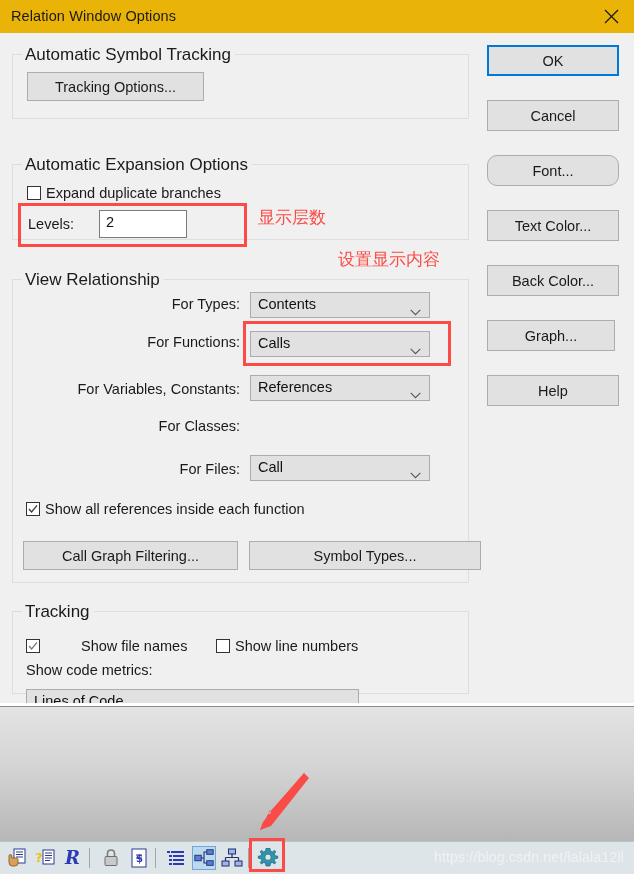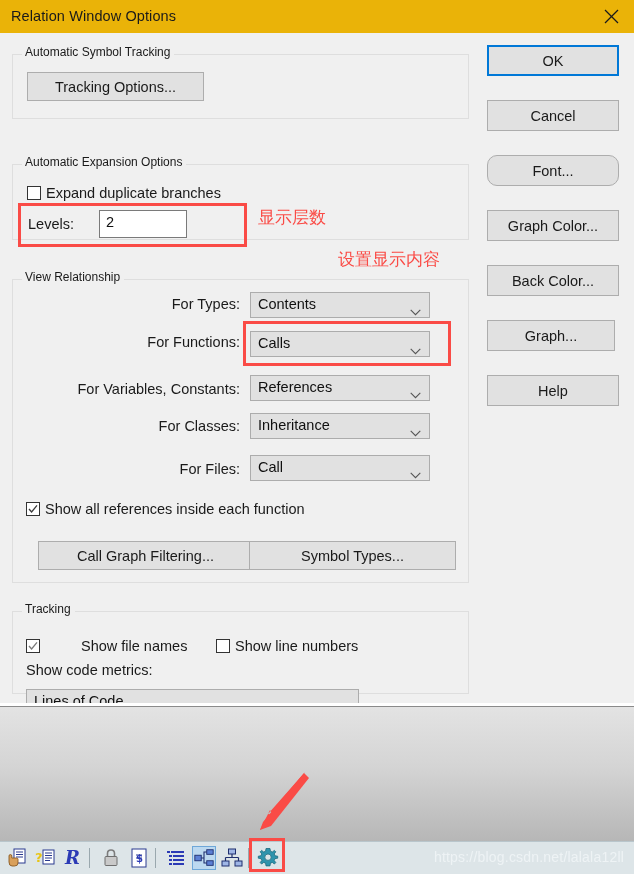--- a/index.html
+++ b/index.html
@@ -56,21 +56,21 @@
     position: absolute;
     border: 1px solid #dedede;
     background: transparent;
   }
   .group-title {
     position: absolute;
     top: -10px;
     left: 9px;
     background: #f0f0f0;
     padding: 0 4px 0 3px;
-    font-size: 12px;
+    font-size: 17px;
     color: #1a1a1a;
     white-space: nowrap;
   }
 
   
   .btn {
     position: absolute;
     background: #e1e1e1;
     border: 1px solid #adadad;
     font-family: "Liberation Sans", sans-serif;
@@ -314,50 +314,42 @@
   <div class="combo" style="left:250px; top:375px; width:180px;">
     <span class="combo-text">References</span>
     <span class="chev">
       <svg width="11" height="7" viewBox="0 0 11 7">
           <polyline points="0.7,0.8 5.5,5.6 10.3,0.8" fill="none" stroke="#555" stroke-width="1.1"></polyline>
         </svg>
     </span>
   </div>
 
   <div class="lbl right" style="left:50px; top:418px; width:190px;">For Classes:</div>
-  <div class="combo" style="left:250px; top:413px; width:180px;">
-    <span class="combo-text">Inheritance</span>
-    <span class="chev">
-      <svg width="11" height="7" viewBox="0 0 11 7">
-          <polyline points="0.7,0.8 5.5,5.6 10.3,0.8" fill="none" stroke="#555" stroke-width="1.1"></polyline>
-        </svg>
-    </span>
-  </div>
 
   <div class="lbl right" style="left:50px; top:461px; width:190px;">For Files:</div>
   <div class="combo" style="left:250px; top:455px; width:180px;">
     <span class="combo-text">Call</span>
     <span class="chev">
       <svg width="11" height="7" viewBox="0 0 11 7">
           <polyline points="0.7,0.8 5.5,5.6 10.3,0.8" fill="none" stroke="#555" stroke-width="1.1"></polyline>
         </svg>
     </span>
   </div>
 
   <div class="cbwrap" style="left:26px; top:501px;">
     <span class="cbbox">
       <svg width="10" height="10" viewBox="0 0 10 10">
         <polyline points="1,5 3.6,8 9,1.4" fill="none" stroke="#3a3a3a" stroke-width="1.3"></polyline>
       </svg>
     </span>
     <span class="cblabel">Show all references inside each function</span>
   </div>
 
-  <button class="btn" style="left:38px; top:541px; width:215px; height:29px;text-align:right;">Call Graph Filtering...</button>
-  <button class="btn" style="left:249px; top:541px; width:207px; height:29px;">Symbol Types...</button>
+  <button class="btn" style="left:23px; top:541px; width:215px; height:29px;text-align:right;">Call Graph Filtering...</button>
+  <button class="btn" style="left:249px; top:541px; width:232px; height:29px;">Symbol Types...</button>
 
   <div class="groupbox" style="left:12px; top:611px; width:455px; height:81px;">
     <div class="group-title">Tracking</div>
   </div>
 
   <div class="cbwrap" style="left:26px; top:638px;gap:36px;">
     <span class="cbbox">
       <svg width="10" height="10" viewBox="0 0 10 10">
         <polyline points="1,5 3.6,8 9,1.4" fill="none" stroke="#7a7a7a" stroke-width="1.3"></polyline>
       </svg>
@@ -376,21 +368,21 @@
     <span class="chev">
       <svg width="11" height="7" viewBox="0 0 11 7">
           <polyline points="0.7,0.8 5.5,5.6 10.3,0.8" fill="none" stroke="#555" stroke-width="1.1"></polyline>
         </svg>
     </span>
   </div>
 
   <button class="btn default" style="left:487px; top:45px; width:132px; height:31px;">OK</button>
   <button class="btn" style="left:487px; top:100px; width:132px; height:31px;">Cancel</button>
   <button class="btn" style="left:487px; top:155px; width:132px; height:31px;border-radius:10px;">Font...</button>
-  <button class="btn" style="left:487px; top:210px; width:132px; height:31px;">Graph Color...</button>
+  <button class="btn" style="left:487px; top:210px; width:132px; height:31px;">Text Color...</button>
   <button class="btn" style="left:487px; top:265px; width:132px; height:31px;">Back Color...</button>
   <button class="btn" style="left:487px; top:320px; width:128px; height:31px;">Graph...</button>
   <button class="btn" style="left:487px; top:375px; width:132px; height:31px;">Help</button>
 </div>
 
 <div id="app-area">
   <div id="app-canvas"></div>
 
   <div id="toolbar">
 

